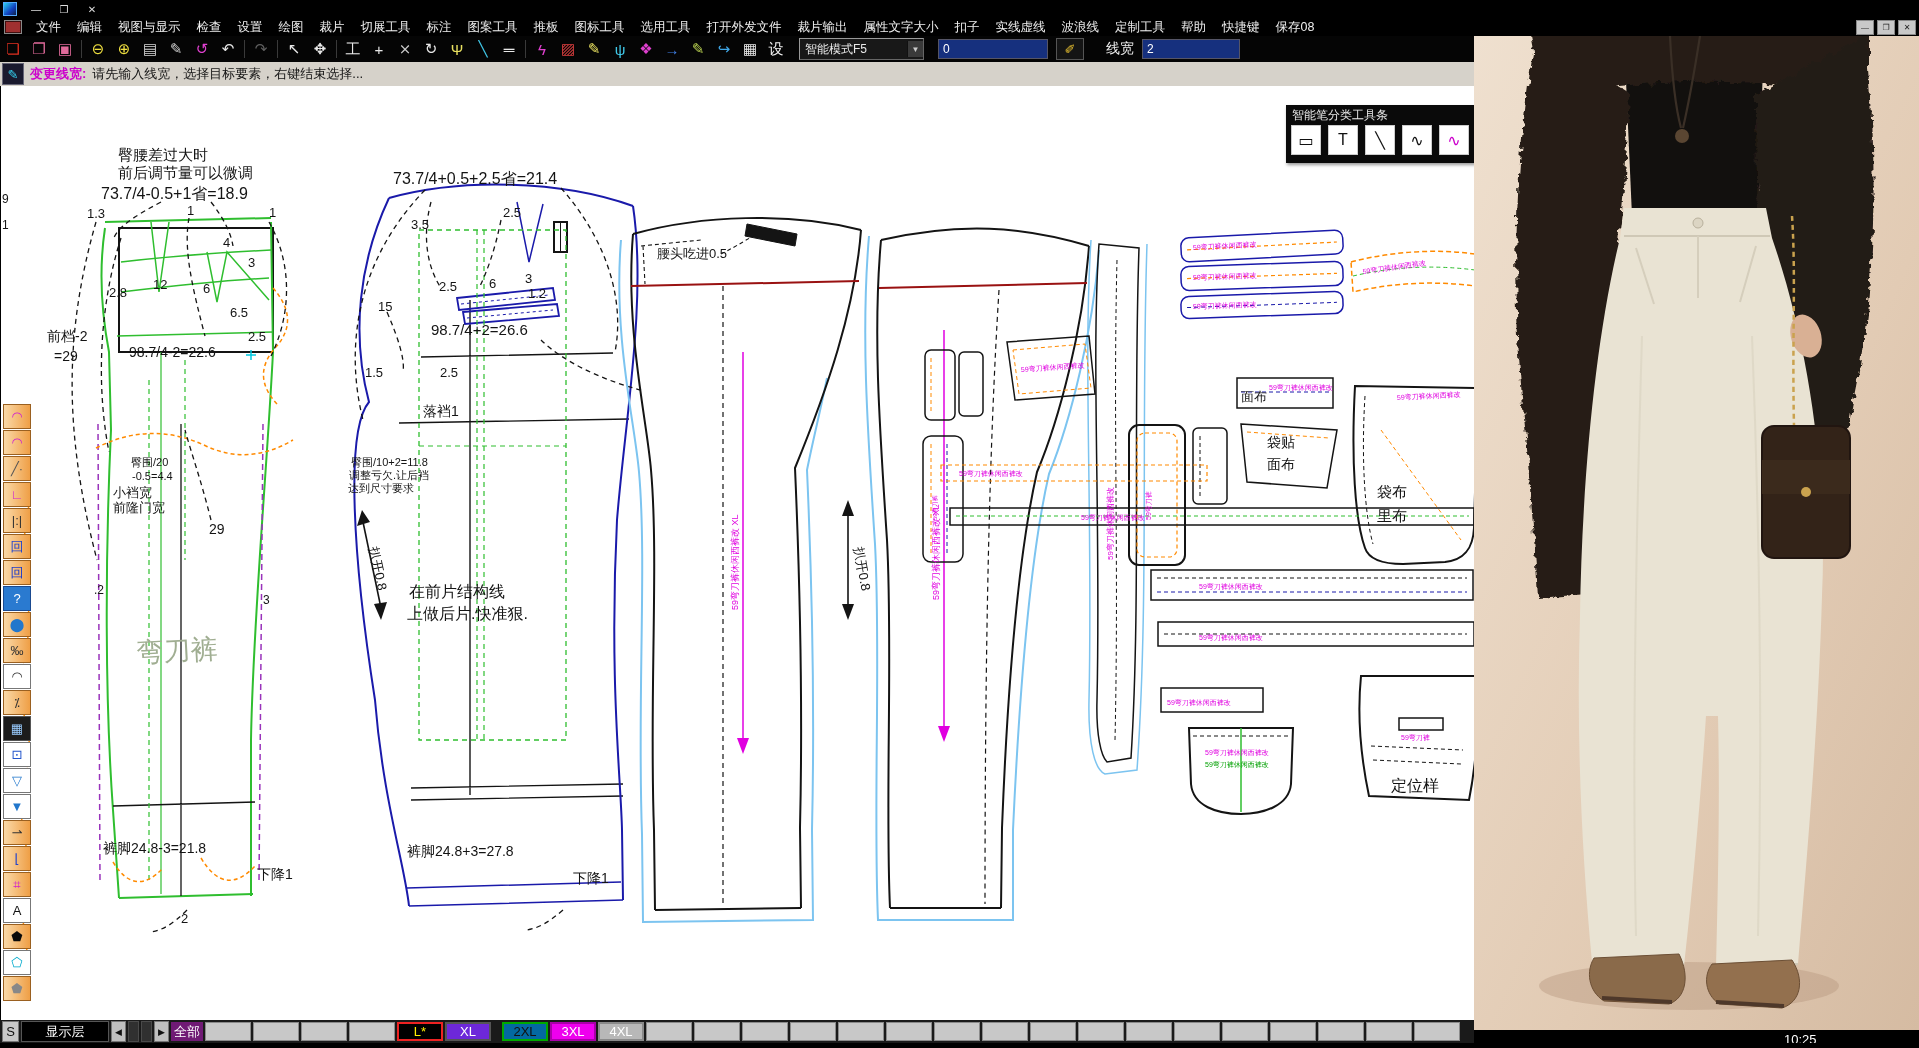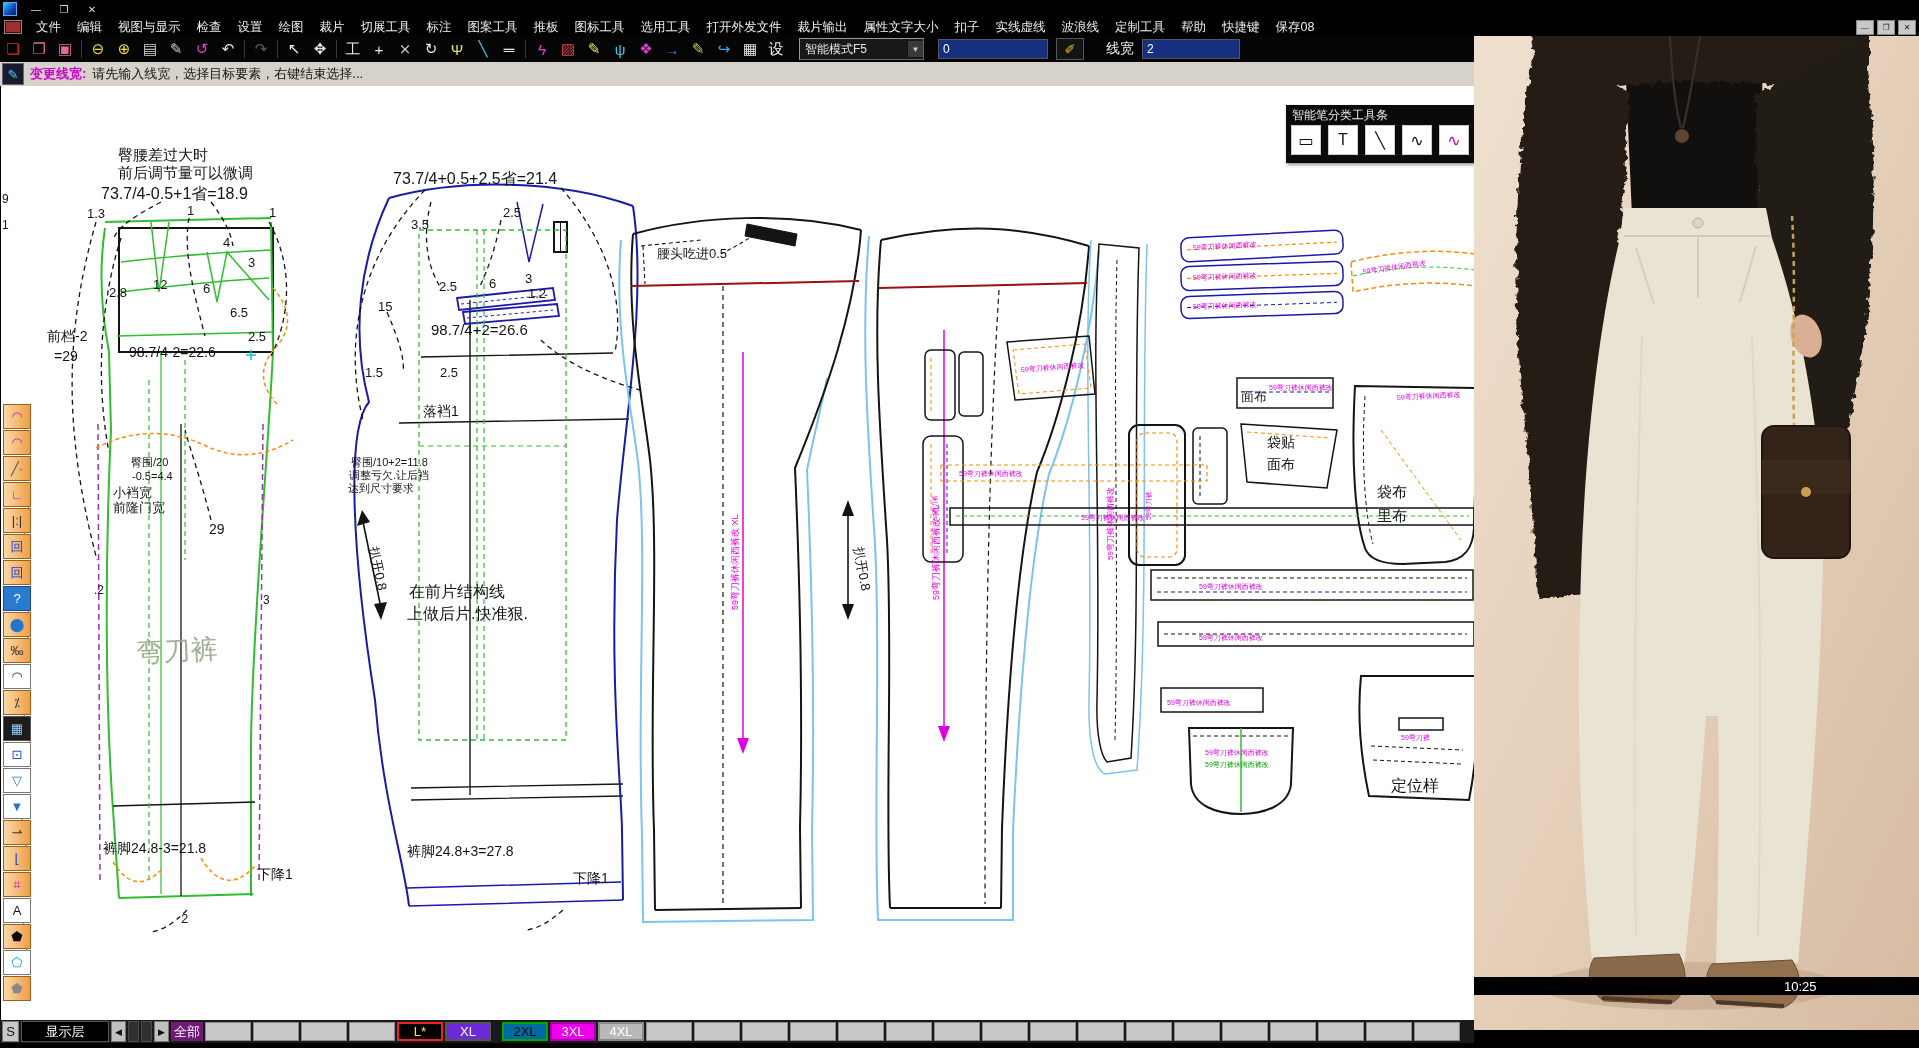--- a/index.html
+++ b/index.html
@@ -54,21 +54,21 @@
   .ltb.white{background:#fff;border-color:#777;}
   .ltb.dark{background:#1c1c1c;border-color:#555;}
   .ltb.blue{background:#2a7ad0;border-color:#1a4a90;}
   .float-toolbar{position:absolute;left:1285px;top:19px;width:189px;height:58px;background:#0a0a0a;
     overflow:hidden;box-shadow:1px 2px 3px rgba(0,0,0,.4);}
   .ft-title{color:#e8e8e8;font-size:12px;height:20px;display:flex;align-items:center;padding-left:6px;}
   .ft-row{display:flex;gap:7px;padding-left:5px;}
   .ftb{width:30px;height:30px;background:#fff;flex:0 0 auto;display:flex;align-items:center;
     justify-content:center;font-size:16px;border:1px solid #ccc;box-sizing:border-box;}
   .photo{position:absolute;left:1474px;top:36px;width:445px;height:994px;overflow:hidden;background:#e3cdb8;}
-  .photo-strip{position:absolute;left:1474px;top:977px;width:445px;height:18px;background:#000;color:#fff;
+  .photo-strip{position:absolute;left:1474px;top:1030px;width:445px;height:18px;background:#000;color:#fff;
     font-size:13px;display:flex;align-items:center;}
   .photo-strip span{margin-left:310px;}
   .bottombar{position:absolute;left:0;top:1020px;width:1474px;height:23px;background:#1a1a1a;
     display:flex;align-items:center;gap:2px;font-size:13px;}
   .bb-s{width:15px;height:19px;background:#c8c8c8;color:#111;display:flex;align-items:center;
     justify-content:center;border:1px solid #777;margin-left:2px;flex:0 0 auto;}
   .bb-layer{width:86px;height:19px;background:#000;color:#fff;display:flex;align-items:center;
     justify-content:center;border:1px solid #555;flex:0 0 auto;}
   .bb-arrow{width:13px;height:19px;background:#c0c0c0;color:#111;font-size:9px;display:flex;
     align-items:center;justify-content:center;border:1px solid #777;flex:0 0 auto;}

